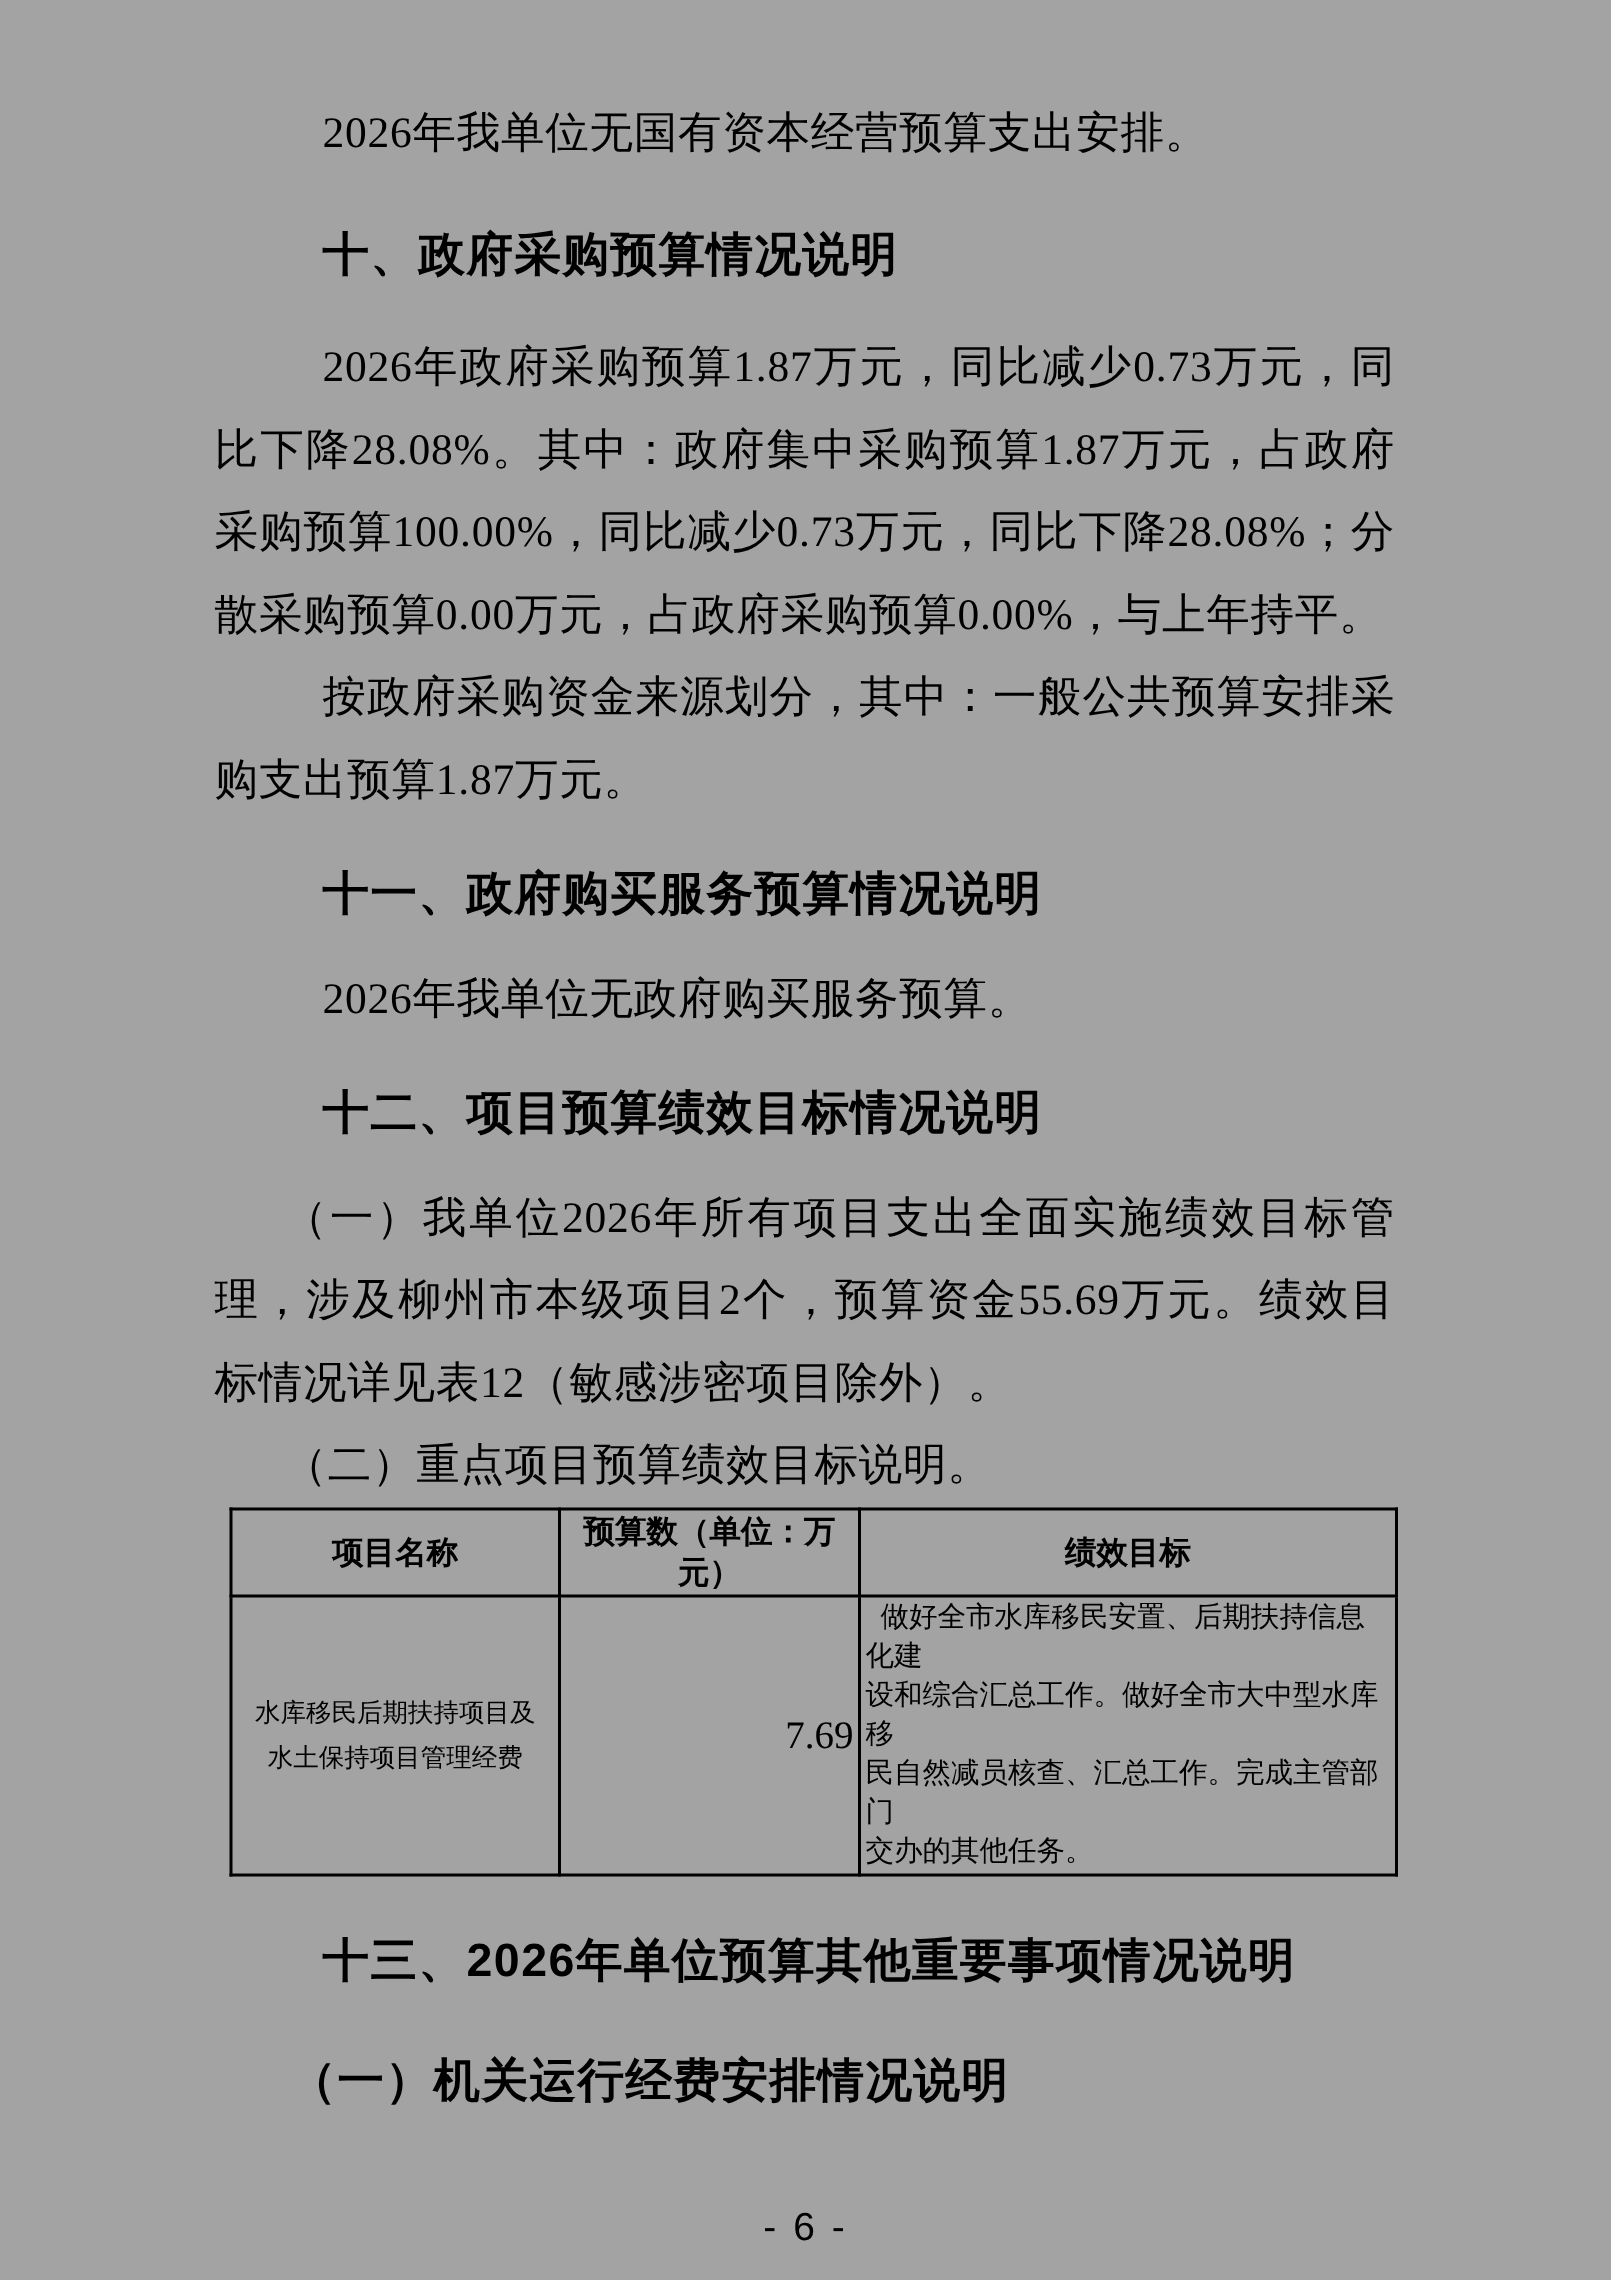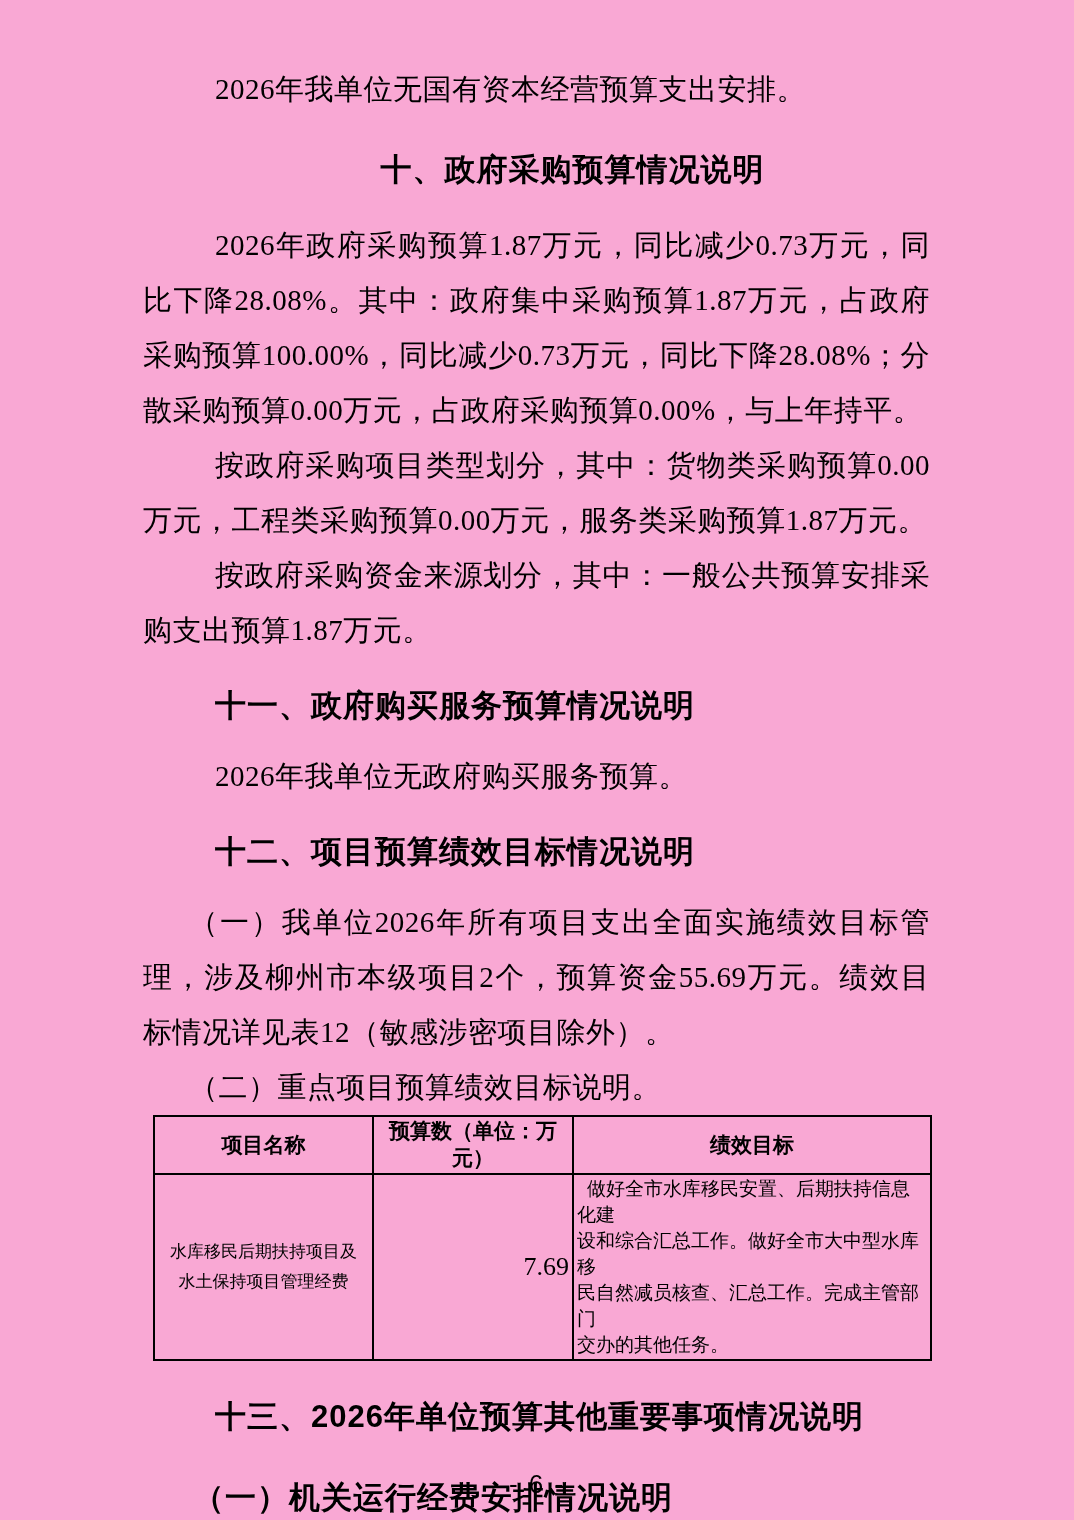--- a/index.html
+++ b/index.html
@@ -5,21 +5,21 @@
   html, body {
     margin: 0;
     padding: 0;
     background: #ffffff;
   }
   .page {
     position: relative;
     width: 1074px;
     height: 1520px;
     margin: 0 auto;
-    background: #f9a8d4;
+    background: #a3a3a3;
     box-sizing: border-box;
     padding: 62px 144px 0 143px;
     color: #000000;
     font-family: "Liberation Serif", serif;
     overflow: hidden;
   }
   p.body-para {
     margin: 0;
     font-size: 29px;
     line-height: 55px;
@@ -32,21 +32,21 @@
   }
   h2.sec-heading {
     margin: 0;
     font-family: "Liberation Sans", sans-serif;
     font-weight: 700;
     font-size: 31px;
     line-height: 36px;
     text-indent: 72px;
     letter-spacing: 1px;
   }
-  h2.h-10 { margin-top: 35px; margin-bottom: 30px; text-align: center; }
+  h2.h-10 { margin-top: 35px; margin-bottom: 30px; }
   h2.h-11 { margin-top: 30px; margin-bottom: 25px; }
   h2.h-12 { margin-top: 30px; margin-bottom: 25px; }
   h2.h-13 { margin-top: 38px; margin-bottom: 1px; }
   h3.sub-heading {
     margin: 47px 0 0 0;
     font-family: Liberation Mono, monospace;
     font-weight: 700;
     font-size: 31px;
     line-height: 36px;
     text-indent: 50px;
@@ -111,21 +111,20 @@
 </style>
 </head>
 <body>
 
 <div class="page">
 
   <p class="body-para">2026年我单位无国有资本经营预算支出安排。</p>
 
   <h2 class="sec-heading h-10">十、政府采购预算情况说明</h2>
   <p class="body-para">2026年政府采购预算1.87万元，同比减少0.73万元，同比下降28.08%。其中：政府集中采购预算1.87万元，占政府采购预算100.00%，同比减少0.73万元，同比下降28.08%；分散采购预算0.00万元，占政府采购预算0.00%，与上年持平。</p>
-  <p class="body-para">按政府采购项目类型划分，其中：货物类采购预算0.00万元，工程类采购预算0.00万元，服务类采购预算1.87万元。</p>
   <p class="body-para">按政府采购资金来源划分，其中：一般公共预算安排采购支出预算1.87万元。</p>
 
   <h2 class="sec-heading h-11">十一、政府购买服务预算情况说明</h2>
   <p class="body-para">2026年我单位无政府购买服务预算。</p>
 
   <h2 class="sec-heading h-12">十二、项目预算绩效目标情况说明</h2>
   <p class="body-para bracket-indent">（一）我单位2026年所有项目支出全面实施绩效目标管理，涉及柳州市本级项目2个，预算资金55.69万元。绩效目标情况详见表12（敏感涉密项目除外）。</p>
   <p class="body-para bracket-indent">（二）重点项目预算绩效目标说明。</p>
 
   <table class="perf-table">

